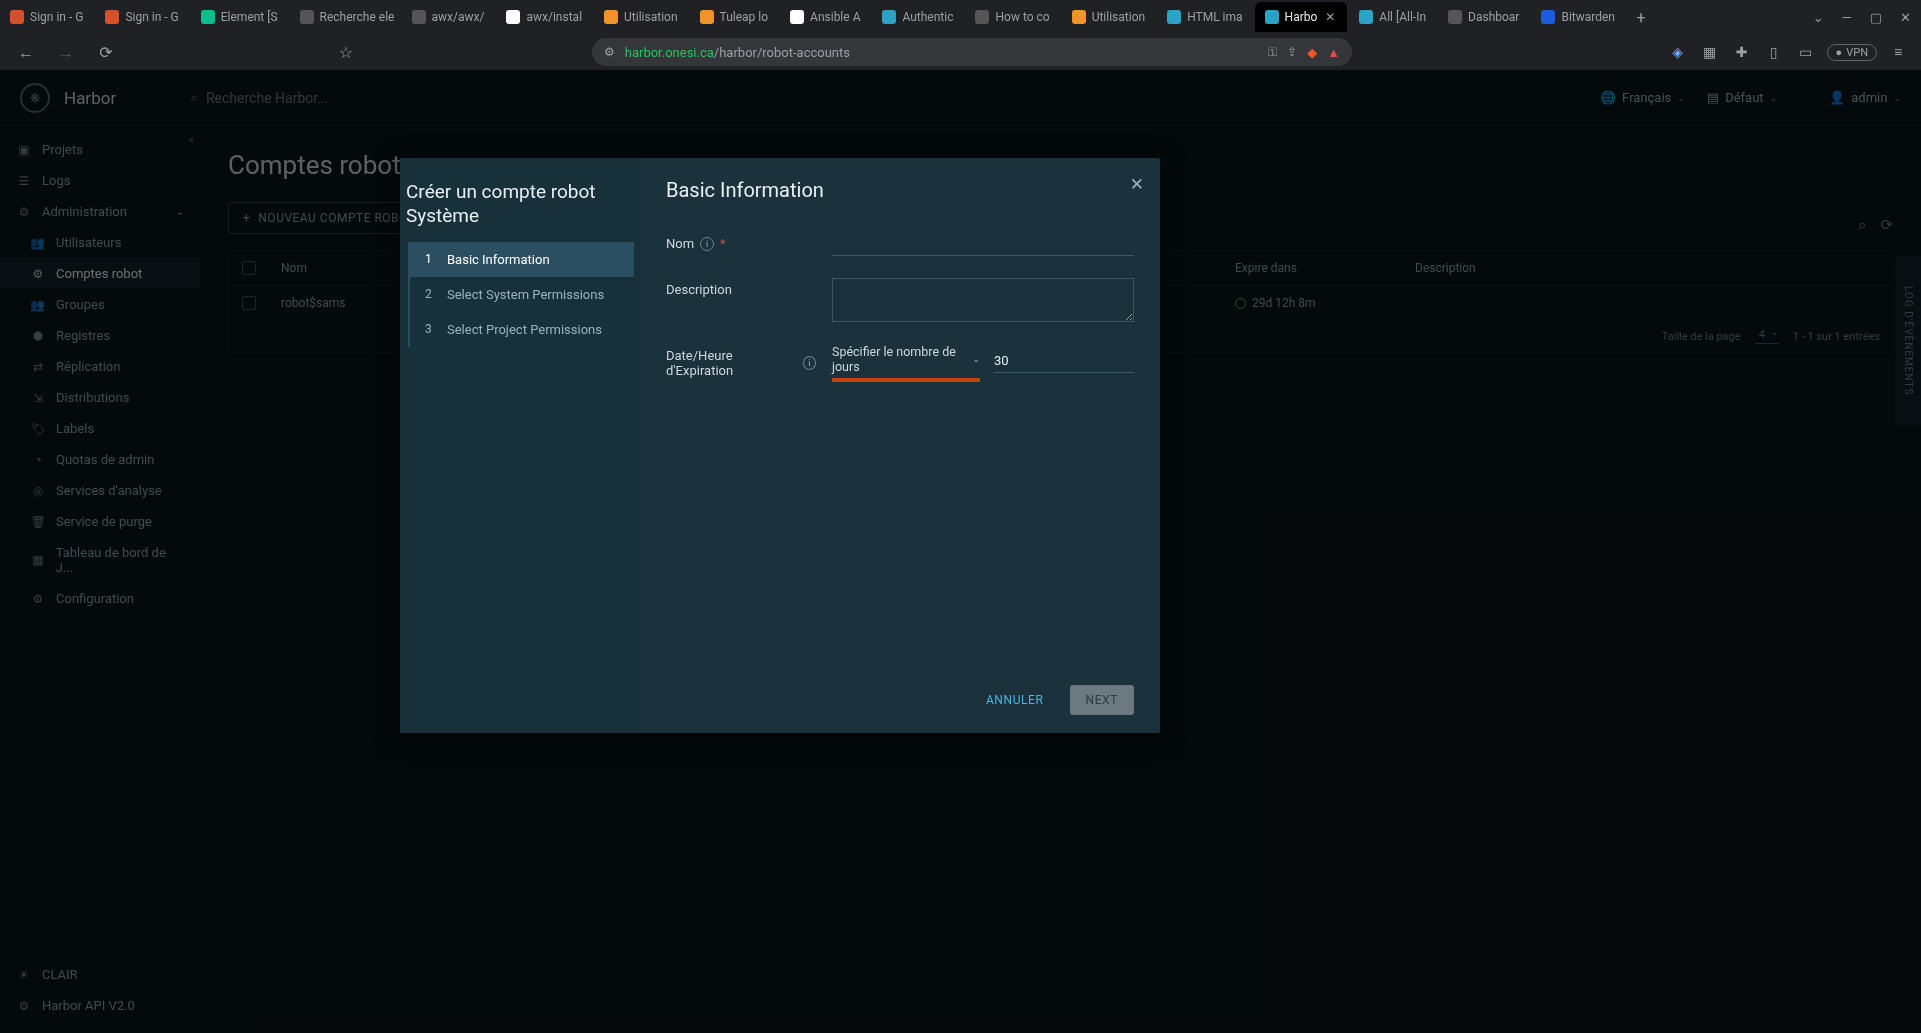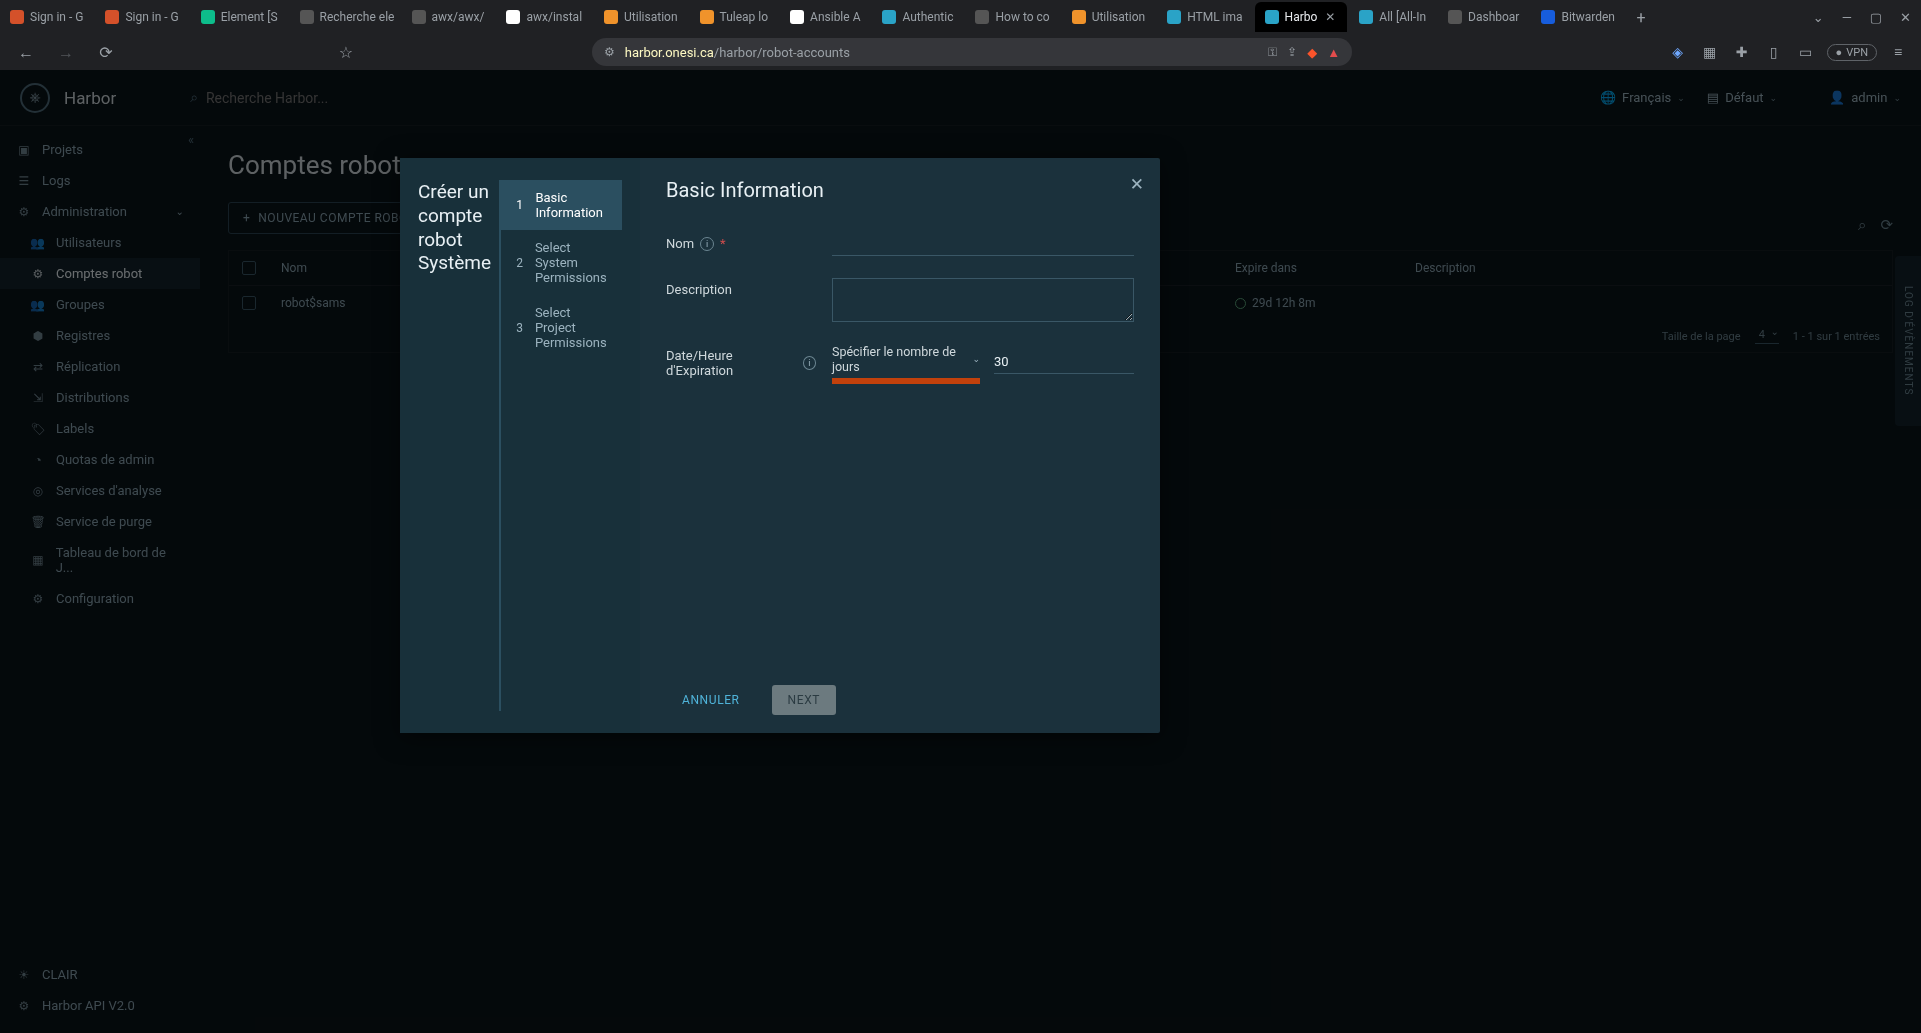--- a/index.html
+++ b/index.html
@@ -14,21 +14,21 @@
 .tab .tab-close { width:14px; height:14px; display:flex; align-items:center; justify-content:center; font-size:12px; color:#9aa0a6; }
 .tab-new { width:28px; height:28px; display:flex; align-items:center; justify-content:center; color:#9aa0a6; font-size:16px; cursor:pointer; }
 .win-ctrls { margin-left:auto; display:flex; gap:18px; align-items:center; color:#9aa0a6; padding-right:10px; }
 .win-ctrls span { cursor:pointer; font-size:13px; }
 
 .addr-bar { height:36px; display:flex; align-items:center; padding:0 12px; gap:12px; background:#202124; }
 .nav-btn { width:28px; height:28px; display:flex; align-items:center; justify-content:center; color:#9aa0a6; cursor:pointer; font-size:16px; }
 .url-box { flex:0 0 760px; margin-left:220px; height:28px; background:#35363a; border-radius:14px; display:flex; align-items:center; padding:0 12px; gap:10px; color:#e8eaed; font-size:13px; }
 .url-box .lock { font-size:12px; color:#9aa0a6; }
 .url-text { color:#e8eaed; }
-.url-text .host { color:#fef9c3; }
+.url-text .host { color:#22c55e; }
 .url-text .path { color:#9aa0a6; }
 .addr-right { margin-left:auto; display:flex; gap:10px; align-items:center; }
 .addr-right .ico { width:22px; height:22px; display:flex; align-items:center; justify-content:center; color:#9aa0a6; font-size:14px; cursor:pointer; }
 .vpn-badge { border:1px solid #5f6368; border-radius:10px; padding:1px 8px; font-size:11px; color:#9aa0a6; display:flex; align-items:center; gap:4px; }
 .shield-orange { color:#fb542b; }
 .shield-red { color:#e34c4c; }
 
 
 .app { position:relative; height:calc(1033px - 70px); background:#0b1419; display:flex; flex-direction:column; }
 .app-header { height:56px; display:flex; align-items:center; padding:0 20px; gap:14px; border-bottom:1px solid rgba(255,255,255,0.04); }
@@ -68,43 +68,43 @@
 .page-size-sel { border-bottom:1px solid #3a5766; padding:0 14px 2px 4px; position:relative; }
 .page-size-sel:after { content:"⌄"; position:absolute; right:0; top:-2px; font-size:10px; }
 .exp-val { display:flex; align-items:center; gap:6px; }
 .exp-dot { width:11px; height:11px; border:1.5px solid #5aa47a; border-radius:50%; display:inline-block; }
 
 
 .dim { position:absolute; inset:0; background:rgba(0,0,0,0.55); }
 
 
 .modal { position:absolute; left:400px; top:88px; width:760px; height:575px; background:#1b313c; display:flex; border-radius:2px; box-shadow:0 4px 24px rgba(0,0,0,0.5); }
-.modal-left { width:240px; background:#18303a; padding:22px 18px; display:flex; flex-direction:row; }
+.modal-left { width:240px; background:#18303a; padding:22px 6px; display:flex; flex-direction:column; }
 .modal-left h2 { font-size:19px; font-weight:400; color:#e8f0f4; line-height:1.25; margin-bottom:14px; }
 .modal-left p { font-size:12.5px; color:#9cb3bf; line-height:1.45; margin-bottom:18px; }
 .step { display:flex; gap:12px; align-items:center; padding:10px 12px; font-size:13px; color:#9cb3bf; cursor:pointer; border-left:3px solid transparent; }
 .step .num { width:10px; font-size:12px; }
 .step.active { background:#2b4f60; color:#fff; border-left:3px solid #2b4f60; }
 .steps-wrap { border-left:2px solid #2b4f60; margin-left:2px; }
 
 .modal-right { flex:1; padding:20px 26px 18px 26px; display:flex; flex-direction:column; position:relative; }
 .modal-close { position:absolute; top:16px; right:16px; color:#9cb3bf; font-size:17px; cursor:pointer; }
 .modal-right h3 { font-size:20px; font-weight:400; color:#e8f0f4; margin-bottom:30px; }
 .form-row { display:flex; align-items:flex-start; margin-bottom:22px; gap:16px; }
 .form-label { width:150px; font-size:13px; color:#cfd8dc; display:flex; align-items:center; gap:6px; padding-top:4px; }
 .form-label .req { color:#d24d4d; }
 .info-ico { width:14px; height:14px; border:1px solid #6b8591; border-radius:50%; display:inline-flex; align-items:center; justify-content:center; font-size:9px; color:#9cb3bf; }
 .text-input { flex:1; background:transparent; border:none; border-bottom:1px solid #3a5766; height:24px; color:#e8f0f4; font-size:13px; outline:none; }
 .textarea { flex:1; background:transparent; border:1px solid #3a5766; height:44px; resize:vertical; color:#e8f0f4; font-size:13px; padding:6px; outline:none; }
 .exp-row { display:flex; align-items:center; gap:14px; flex:1; }
-.select-like { display:flex; align-items:center; gap:8px; font-size:12.5px; color:#cfd8dc; border-bottom:6px solid #c2410c; padding-bottom:4px; cursor:pointer; flex:1; }
+.select-like { display:flex; align-items:center; gap:8px; font-size:12.5px; color:#cfd8dc; border-bottom:4px solid #c2410c; padding-bottom:4px; cursor:pointer; flex:1; }
 .select-like .caret { font-size:9px; margin-left:auto; color:#9cb3bf; }
 .days-input { width:140px; background:transparent; border:none; border-bottom:1px solid #3a5766; color:#e8f0f4; font-size:13px; outline:none; padding-bottom:4px; }
 
-.modal-footer { margin-top:auto; display:flex; justify-content:flex-start; gap:16px; }
+.modal-footer { margin-top:auto; display:flex; justify-content:flex-end; gap:10px; }
 .btn { padding:8px 16px; font-size:12px; letter-spacing:0.6px; border-radius:3px; cursor:pointer; text-transform:uppercase; border:none; }
 .btn-cancel { background:transparent; color:#4fb3d9; }
 .btn-next { background:#6c7a7f; color:#2b3b42; }
 
 
 .event-tab { position:absolute; right:0; top:130px; width:26px; height:170px; background:#13232c; color:#6b8591; font-size:10px; letter-spacing:1px; writing-mode:vertical-rl; text-align:center; display:flex; align-items:center; justify-content:center; cursor:pointer; border-radius:4px 0 0 4px; }
 </style>
 </head>
 <body>
 

